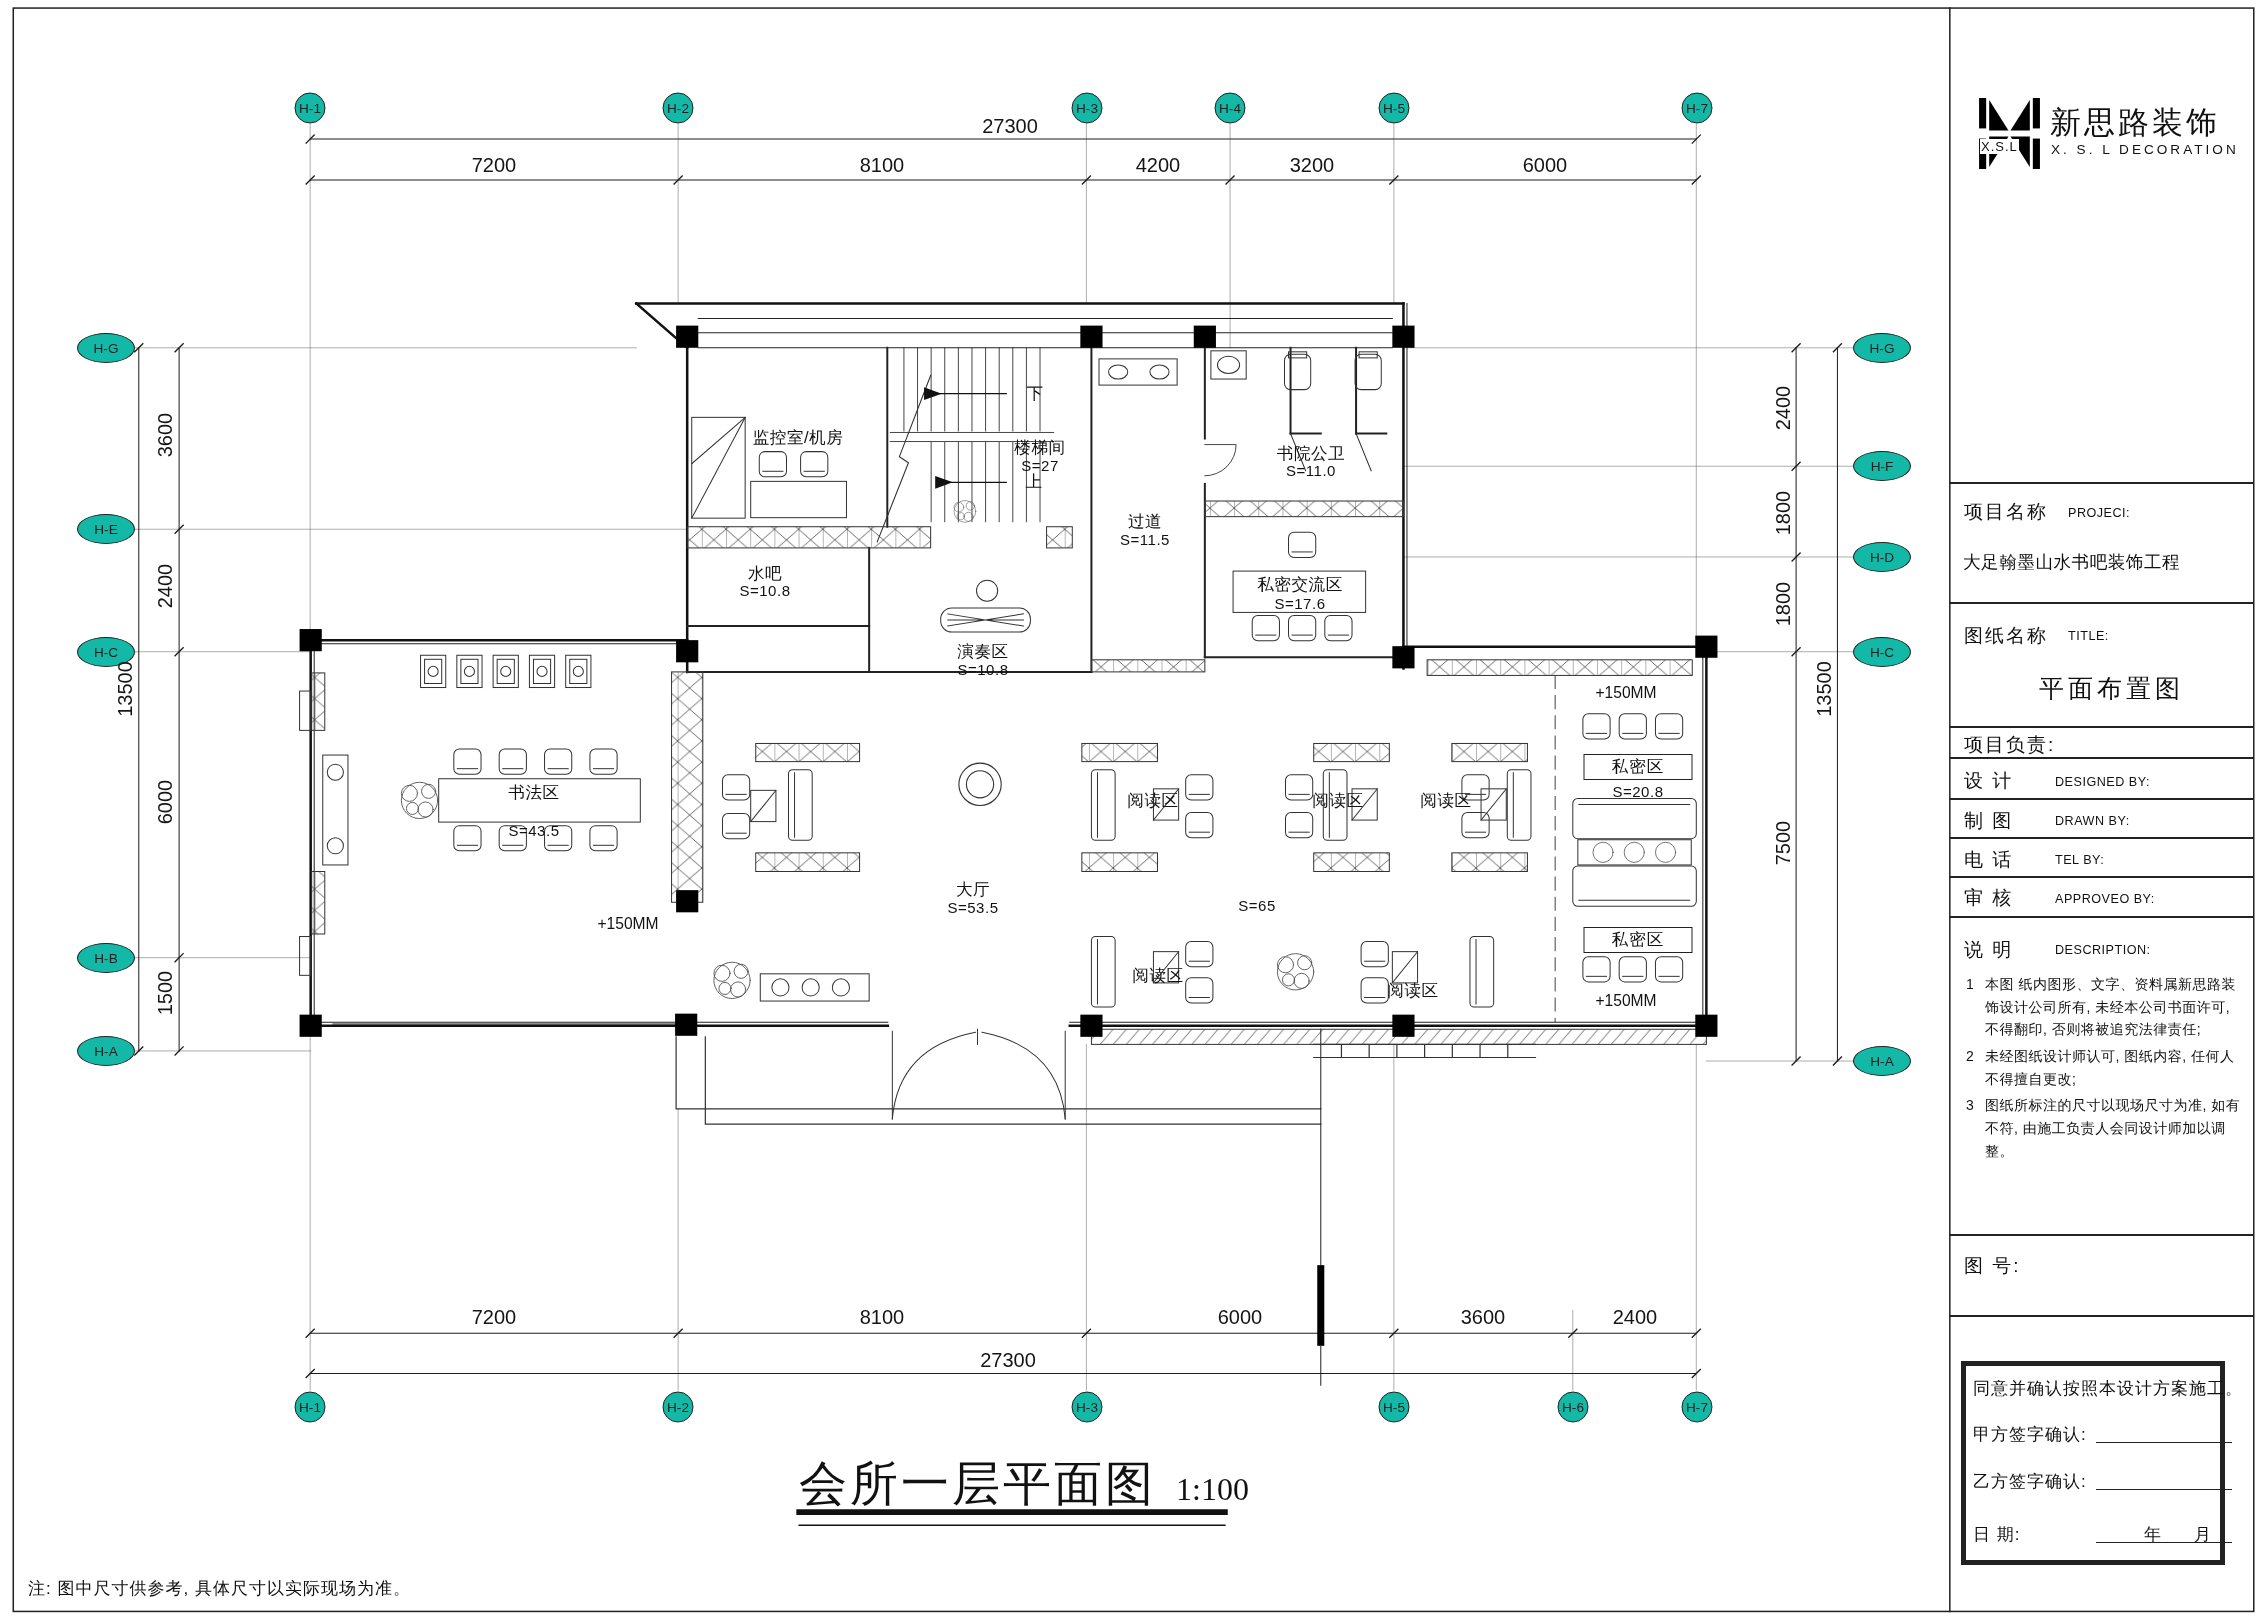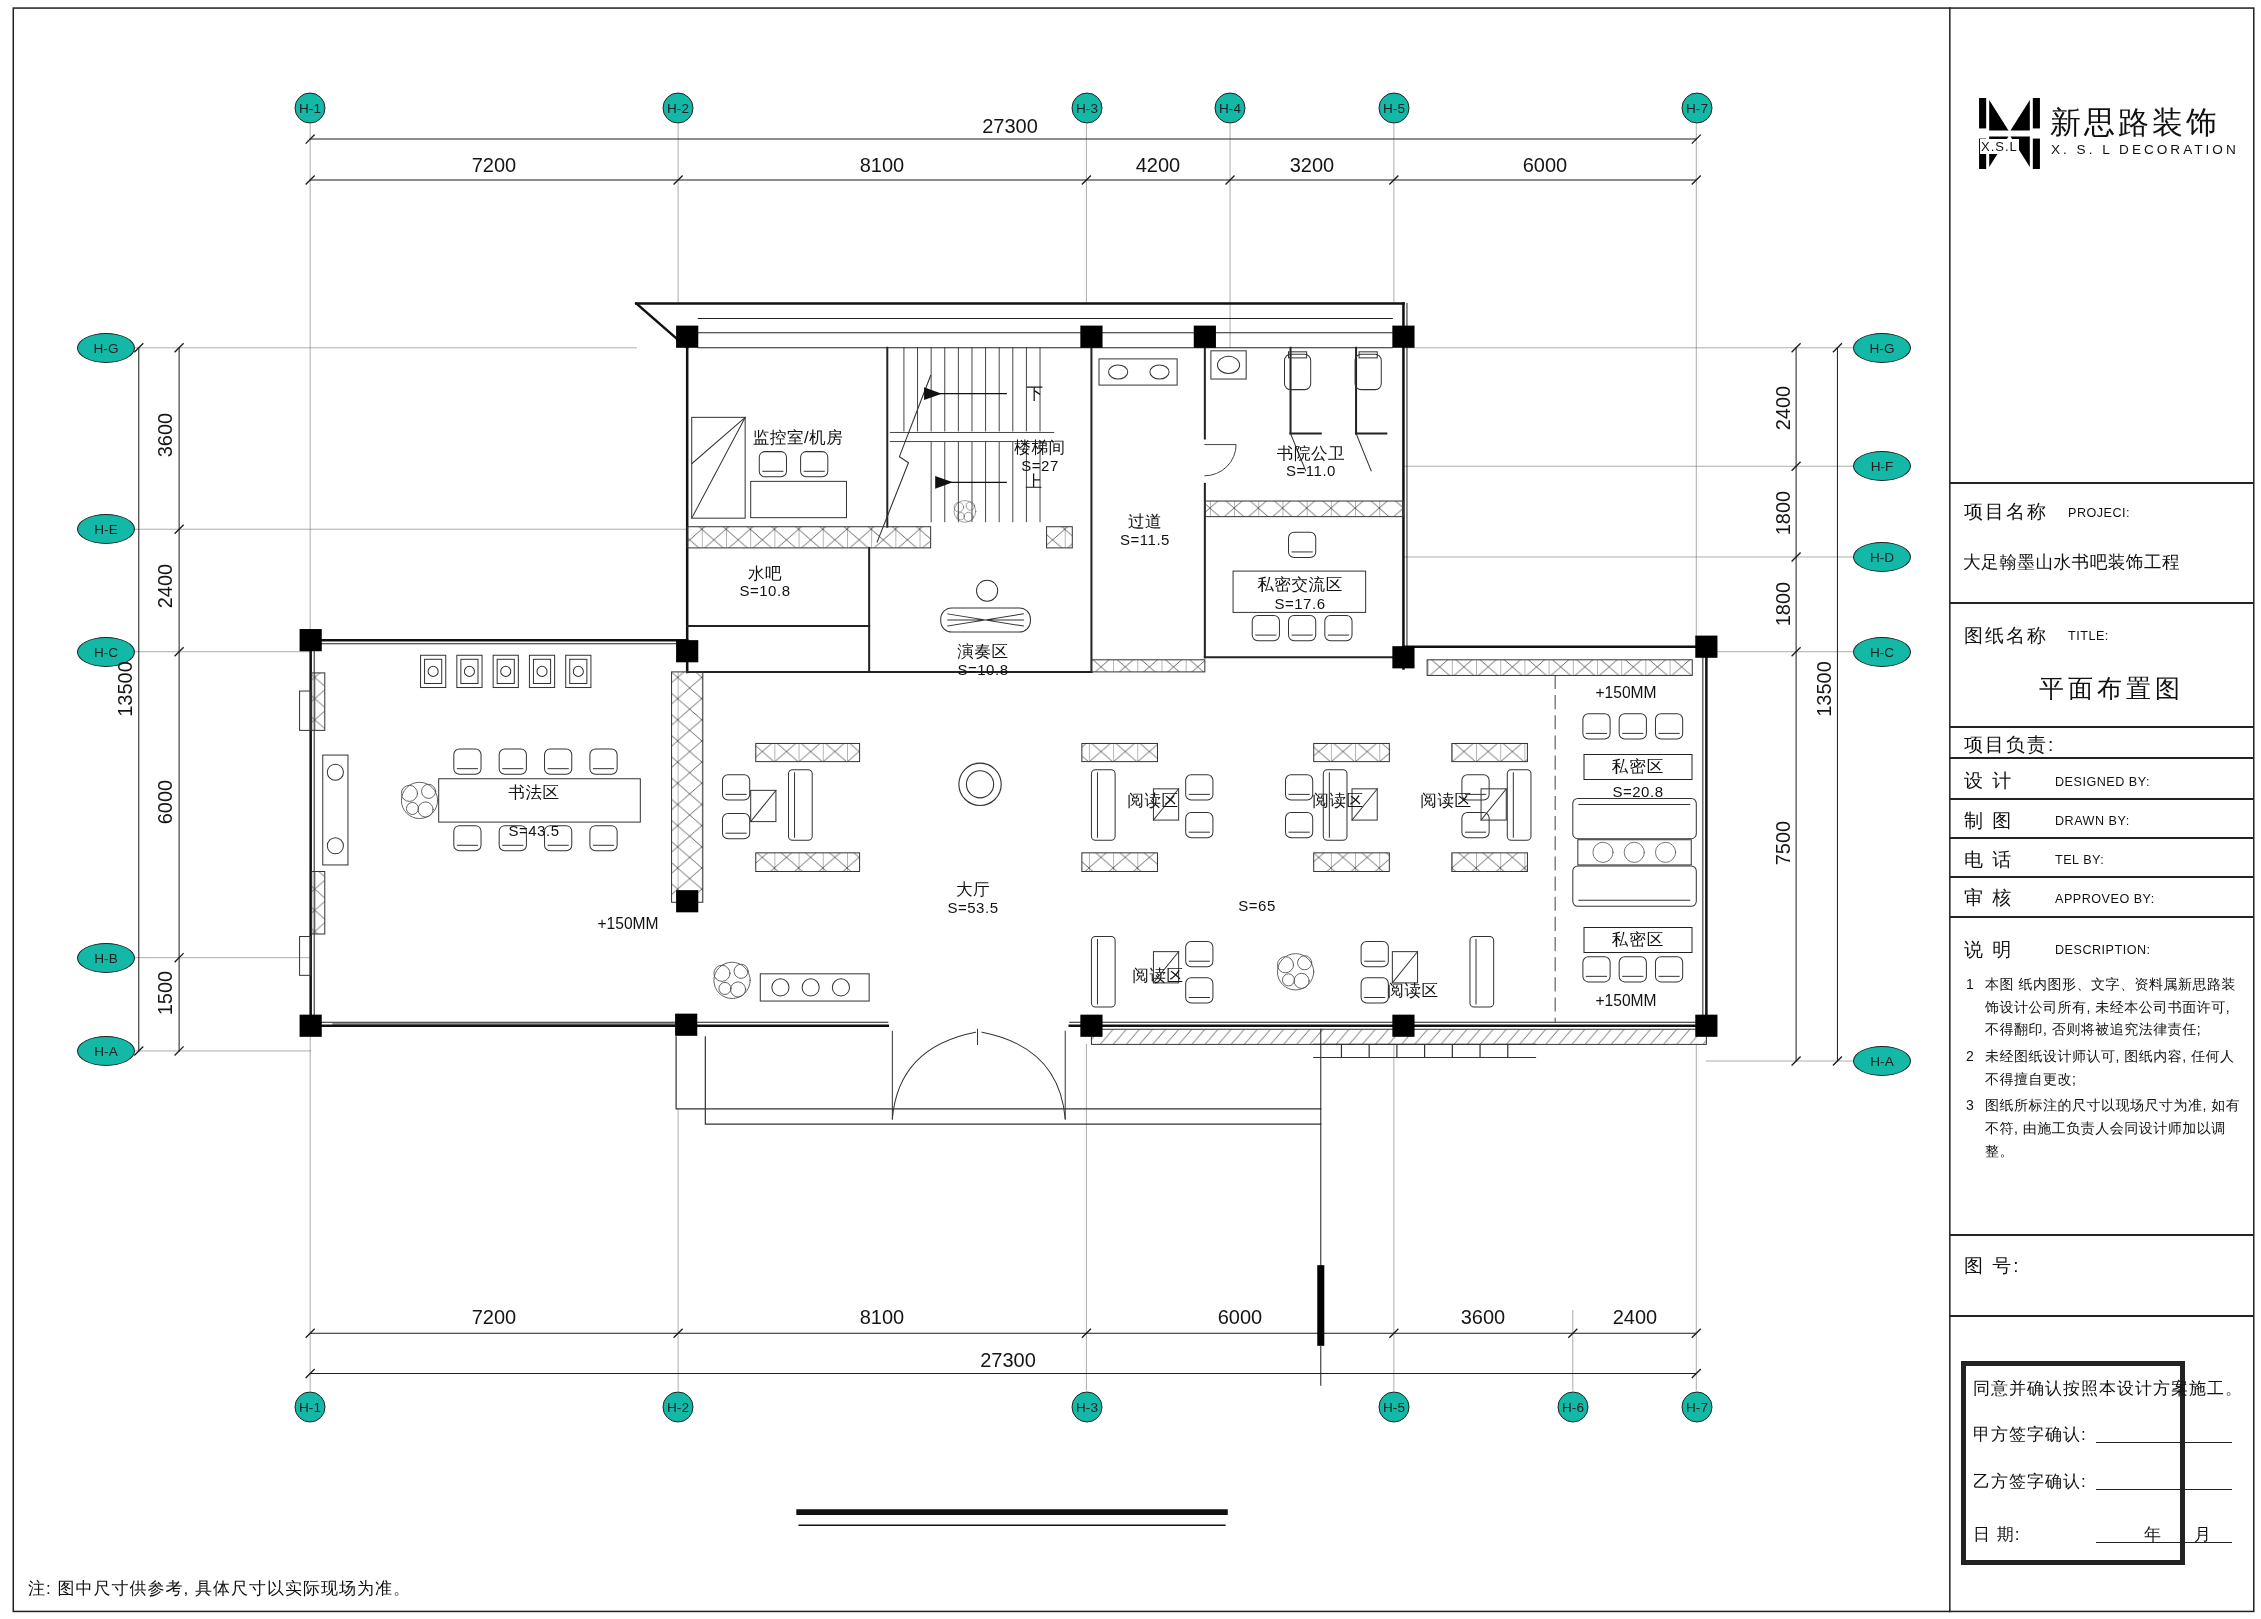--- a/index.html
+++ b/index.html
@@ -423,20 +423,24 @@
   <div class="lbl" style="left:1446px;top:801px">阅读区</div>
   <div class="lbl" style="left:1158px;top:976px">阅读区</div>
   <div class="lbl" style="left:1413px;top:991px">阅读区</div>
   <div class="boxlbl" style="left:1638px;top:767px;width:109px;height:26px">私密区</div>
   <div class="lbl area" style="left:1638px;top:792px">S=20.8</div>
   <div class="boxlbl" style="left:1638px;top:940px;width:109px;height:26px">私密区</div>
   <div class="lbl note-150" style="left:628px;top:924px">+150MM</div>
   <div class="lbl note-150" style="left:1626px;top:693px">+150MM</div>
   <div class="lbl note-150" style="left:1626px;top:1001px">+150MM</div>
 
+  <div id="drawing-title" style="left:799px;top:1452px">
+    <span class="t">会所一层平面图</span>
+    <span class="s">1:100</span>
+  </div>
   <div class="tb-text" style="left:28px;top:1577px;font-size:17px;letter-spacing:1px">注: 图中尺寸供参考, 具体尺寸以实际现场为准。</div>
 
   <div>
 
     <div class="tb-line" style="left:1950px;top:482px;width:304px;height:1.5px"></div>
     <div class="tb-line" style="left:1950px;top:602px;width:304px;height:1.5px"></div>
     <div class="tb-line" style="left:1950px;top:726px;width:304px;height:1.5px"></div>
     <div class="tb-line" style="left:1950px;top:757px;width:304px;height:1.5px"></div>
     <div class="tb-line" style="left:1950px;top:798px;width:304px;height:1.5px"></div>
     <div class="tb-line" style="left:1950px;top:837px;width:304px;height:1.5px"></div>
@@ -493,21 +497,21 @@
         <span>未经图纸设计师认可, 图纸内容, 任何人不得擅自更改;</span>
       </div>
       <div class="n">
         <span class="num">3</span>
         <span>图纸所标注的尺寸以现场尺寸为准, 如有不符, 由施工负责人会同设计师加以调整。</span>
       </div>
     </div>
 
     <div class="tb-text cn-big" style="left:1964px;top:1253px">图  号:</div>
 
-    <div class="sig-box" style="left:1961px;top:1361px;width:224px;height:204px">
+    <div class="sig-box" style="left:1961px;top:1361px;width:264px;height:204px">
       <div class="tb-text" style="left:11px;top:15px;font-size:17px;letter-spacing:1px">同意并确认按照本设计方案施工。</div>
       <div class="tb-text" style="left:11px;top:61px;font-size:17px;letter-spacing:1px">甲方签字确认:</div>
       <div class="uline" style="left:134px;top:61px;width:136px;height:20px"></div>
       <div class="tb-text" style="left:11px;top:108px;font-size:17px;letter-spacing:1px">乙方签字确认:</div>
       <div class="uline" style="left:134px;top:108px;width:136px;height:20px"></div>
       <div class="tb-text" style="left:11px;top:161px;font-size:17px;letter-spacing:1px">日        期:</div>
       <div class="uline" style="left:134px;top:161px;width:136px;height:20px"></div>
       <div class="tb-text" style="left:182px;top:161px;font-size:17px;background:transparent">年</div>
       <div class="tb-text" style="left:232px;top:161px;font-size:17px">月</div>
     </div>

